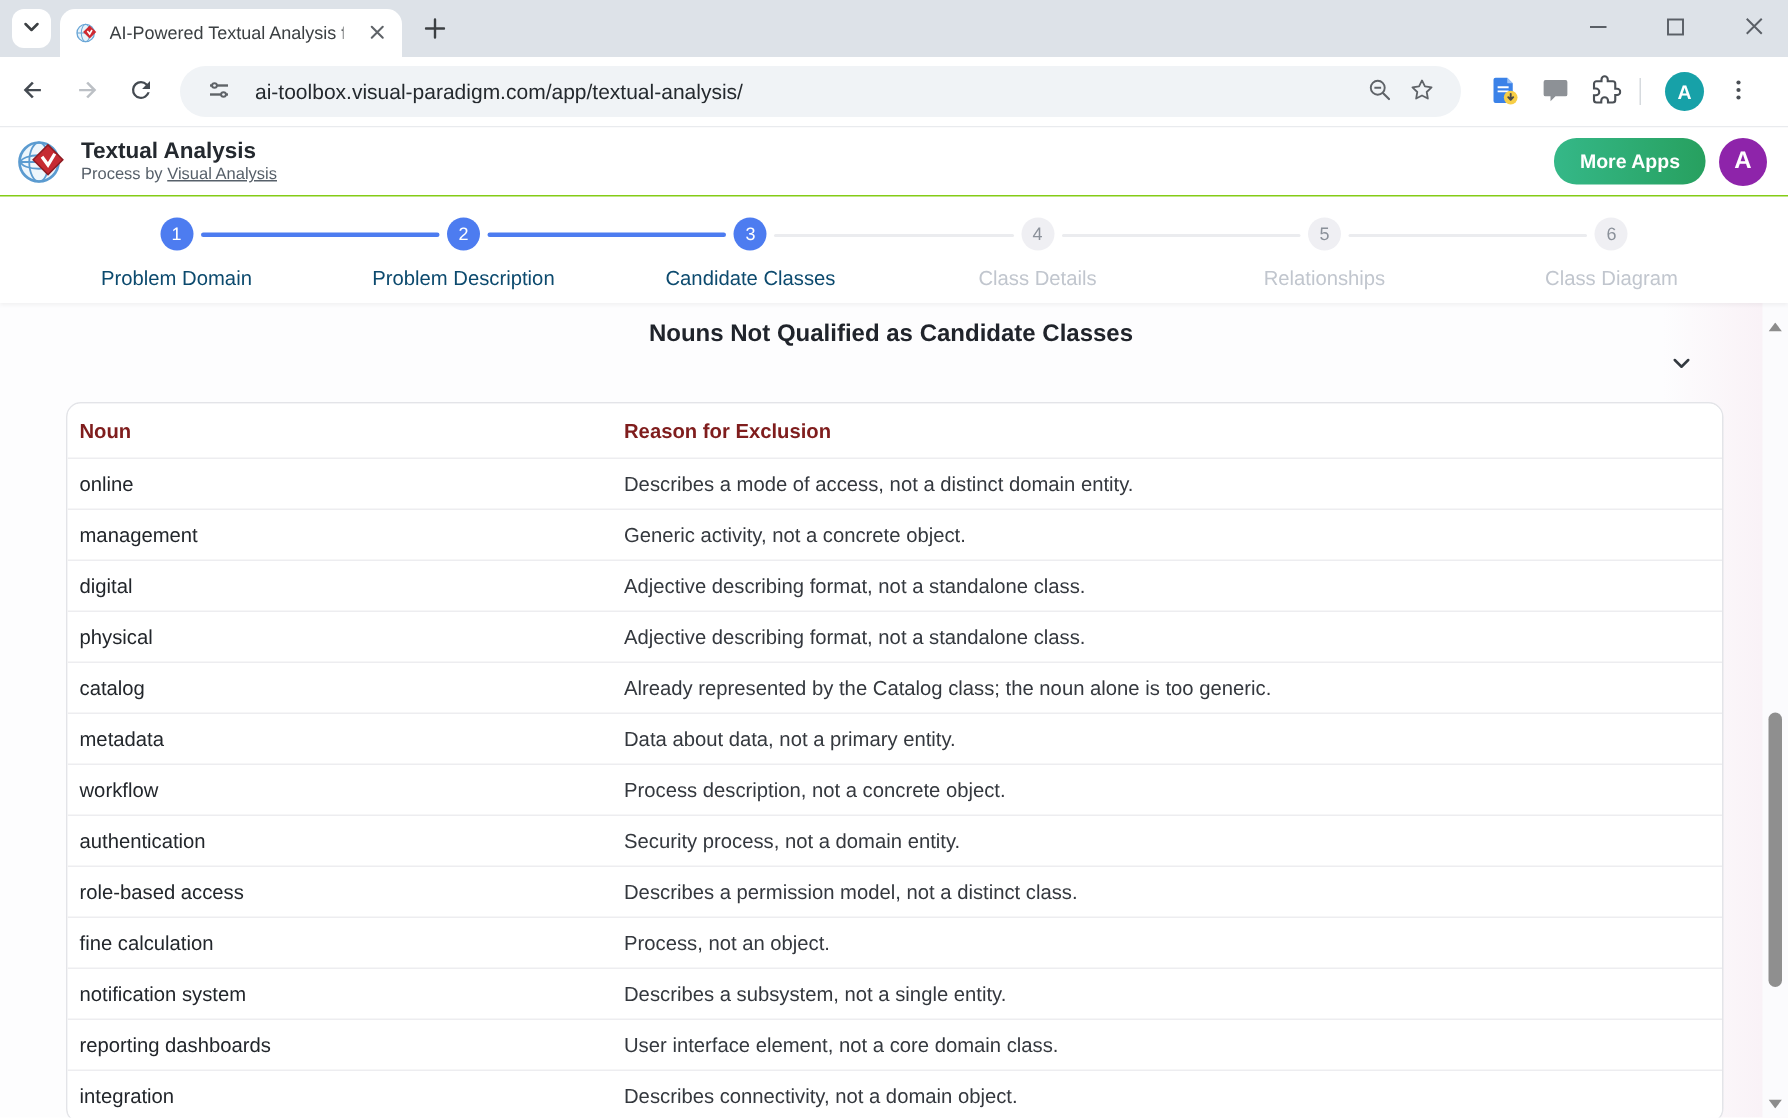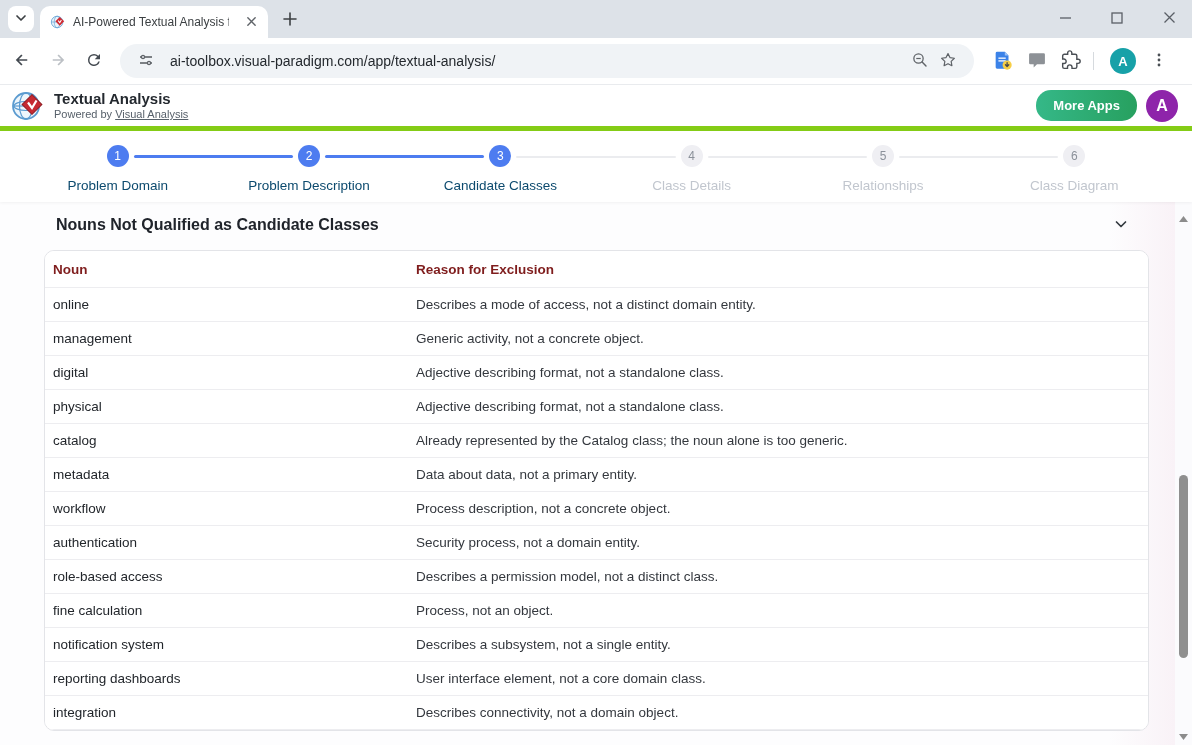--- a/index.html
+++ b/index.html
@@ -19,21 +19,21 @@
   .toolbar { height:47px; background:#fff; display:flex; align-items:center; padding:0 4px; border-bottom:1px solid #e9ebee; }
   .nav-btn { width:36px; height:36px; border:none; background:transparent; border-radius:50%; display:flex; align-items:center; justify-content:center; cursor:pointer; }
   .urlbar { width:854px; height:34px; background:#f0f3f6; border-radius:17px; display:flex; align-items:center; padding:0 12px; margin-left:8px; }
   .url-text { font-size:14px; color:#24292e; margin-left:10px; flex:1; white-space:nowrap; overflow:hidden; }
   .urlbar .pill-icon { width:28px; height:28px; border:none; background:transparent; display:flex; align-items:center; justify-content:center; cursor:pointer; }
   .tb-icon { width:34px; height:34px; border:none; background:transparent; border-radius:50%; display:flex; align-items:center; justify-content:center; cursor:pointer; }
   .tb-sep { width:1px; height:18px; background:#d6dade; margin:0 7px 0 5px; }
   .browser-avatar { width:26px; height:26px; border-radius:50%; background:var(--browser-avatar, #17a1a8); color:#fff; font-size:13px; font-weight:700; display:flex; align-items:center; justify-content:center; border:none; margin-left:9px; cursor:pointer; }
 
   
-  .appheader { height:46px; background:#fff; display:flex; align-items:center; padding:0 14px 0 10px; position:relative; z-index:3; border-bottom:5px solid #84cc16; }
+  .appheader { height:46px; background:#fff; display:flex; align-items:center; padding:0 14px 0 10px; position:relative; z-index:3; border-bottom:1px solid #84cc16; }
   .vp-logo { width:36px; height:36px; flex:0 0 36px; }
   .app-titles { margin-left:8px; display:flex; flex-direction:column; justify-content:center; }
   .app-title { font-size:15px; font-weight:700; color:#24292f; line-height:17px; }
   .powered { font-size:11px; color:#57606a; line-height:14px; }
   .powered a { color:#57606a; text-decoration:underline; cursor:pointer; }
   .more-apps { margin-left:auto; background:linear-gradient(90deg, var(--green-1,#35b888), var(--green-2,#27a05f)); color:#fff; font-size:13px; font-weight:700; border:none; border-radius:15px; padding:8px 17px; cursor:pointer; }
   .header-avatar { width:32px; height:32px; border-radius:50%; background:var(--app-avatar,#8e24aa); color:#fff; font-size:16px; font-weight:700; display:flex; align-items:center; justify-content:center; margin-left:9px; border:none; cursor:pointer; }
 
   
   .stepper { height:71px; background:#fff; position:relative; padding:0 22px; display:flex; box-shadow:0 1px 3px rgba(0,0,0,.05); z-index:2; }
@@ -43,21 +43,21 @@
   .step-circle.upcoming { background:#efeff3; color:#8b919a; }
   .step-label { margin-top:11px; font-size:13.5px; }
   .step-label.completed, .step-label.active { color:#0c4a6e; }
   .step-label.upcoming { color:#c1c6ce; }
   .connector { position:absolute; border-radius:2px; }
   .connector.blue { background:var(--accent,#4d7cf0); height:3px; top:24px; }
   .connector.gray { background:#ebecef; height:2px; top:25px; }
 
   
   .content { position:absolute; top:202px; left:0; right:0; bottom:0; background:linear-gradient(90deg,#fdfdfe 0%,#fdfdfe 93%,#f8eff5 100%); overflow:hidden; }
-  .section-head { display:flex; align-items:center; padding:12px 60px 8px 56px; }
+  .section-head { display:flex; align-items:center; padding:12px 60px 8px 56px;flex-direction:column; }
   .section-title { font-size:16px; font-weight:700; color:#20242b; }
   .collapse-btn { margin-left:auto; border:none; background:transparent; width:22px; height:22px; display:flex; align-items:center; justify-content:center; cursor:pointer; }
   .ntable { margin:6px 43px 0 44px; border:1px solid #e3e4e8; border-radius:10px; background:#fff; overflow:hidden; }
   .trow { display:flex; border-bottom:1px solid #ededf0; background:#fff; }
   .cell { font-size:13.5px; line-height:15px; padding:9px 10px 9px 8px; }
   .cell-noun { flex:0 0 363px; color:#22262b; }
   .cell-reason { flex:1; color:#34383e; }
   .thead .cell { padding:11px 10px 10px 8px; font-weight:700; color:#7f1d1d; }
 
   
@@ -228,21 +228,21 @@
       <circle cx="16" cy="18" r="13" fill="#eef6fc" stroke="#5b9bd0" stroke-width="1.8"></circle>
       <ellipse cx="16" cy="18" rx="6.5" ry="13" fill="none" stroke="#5b9bd0" stroke-width="1.2"></ellipse>
       <ellipse cx="16" cy="18" rx="12" ry="4.5" fill="none" stroke="#5b9bd0" stroke-width="1.2"></ellipse>
       <line x1="3" y1="18" x2="29" y2="18" stroke="#5b9bd0" stroke-width="1.2"></line>
       <rect x="15" y="9.5" width="14" height="14" transform="rotate(45 22 16.5)" fill="#c62a32" stroke="#8e1b22" stroke-width="1"></rect>
       <polyline points="18,14.5 22,20 26.5,12.5" fill="none" stroke="#fff" stroke-width="2.2"></polyline>
     </svg>
   </span>
   <div class="app-titles">
     <span class="app-title">Textual Analysis</span>
-    <span class="powered"><span>Powered by</span> <a>Visual Analysis</a></span>
+    <span class="powered"><span>Process by</span> <a>Visual Analysis</a></span>
   </div>
   <button class="more-apps">More Apps</button>
   <button class="header-avatar">
     <span>A</span>
   </button>
 </div>
 
 <div class="stepper">
     <div class="step-cell">
       <div class="step-circle completed">1</div>

